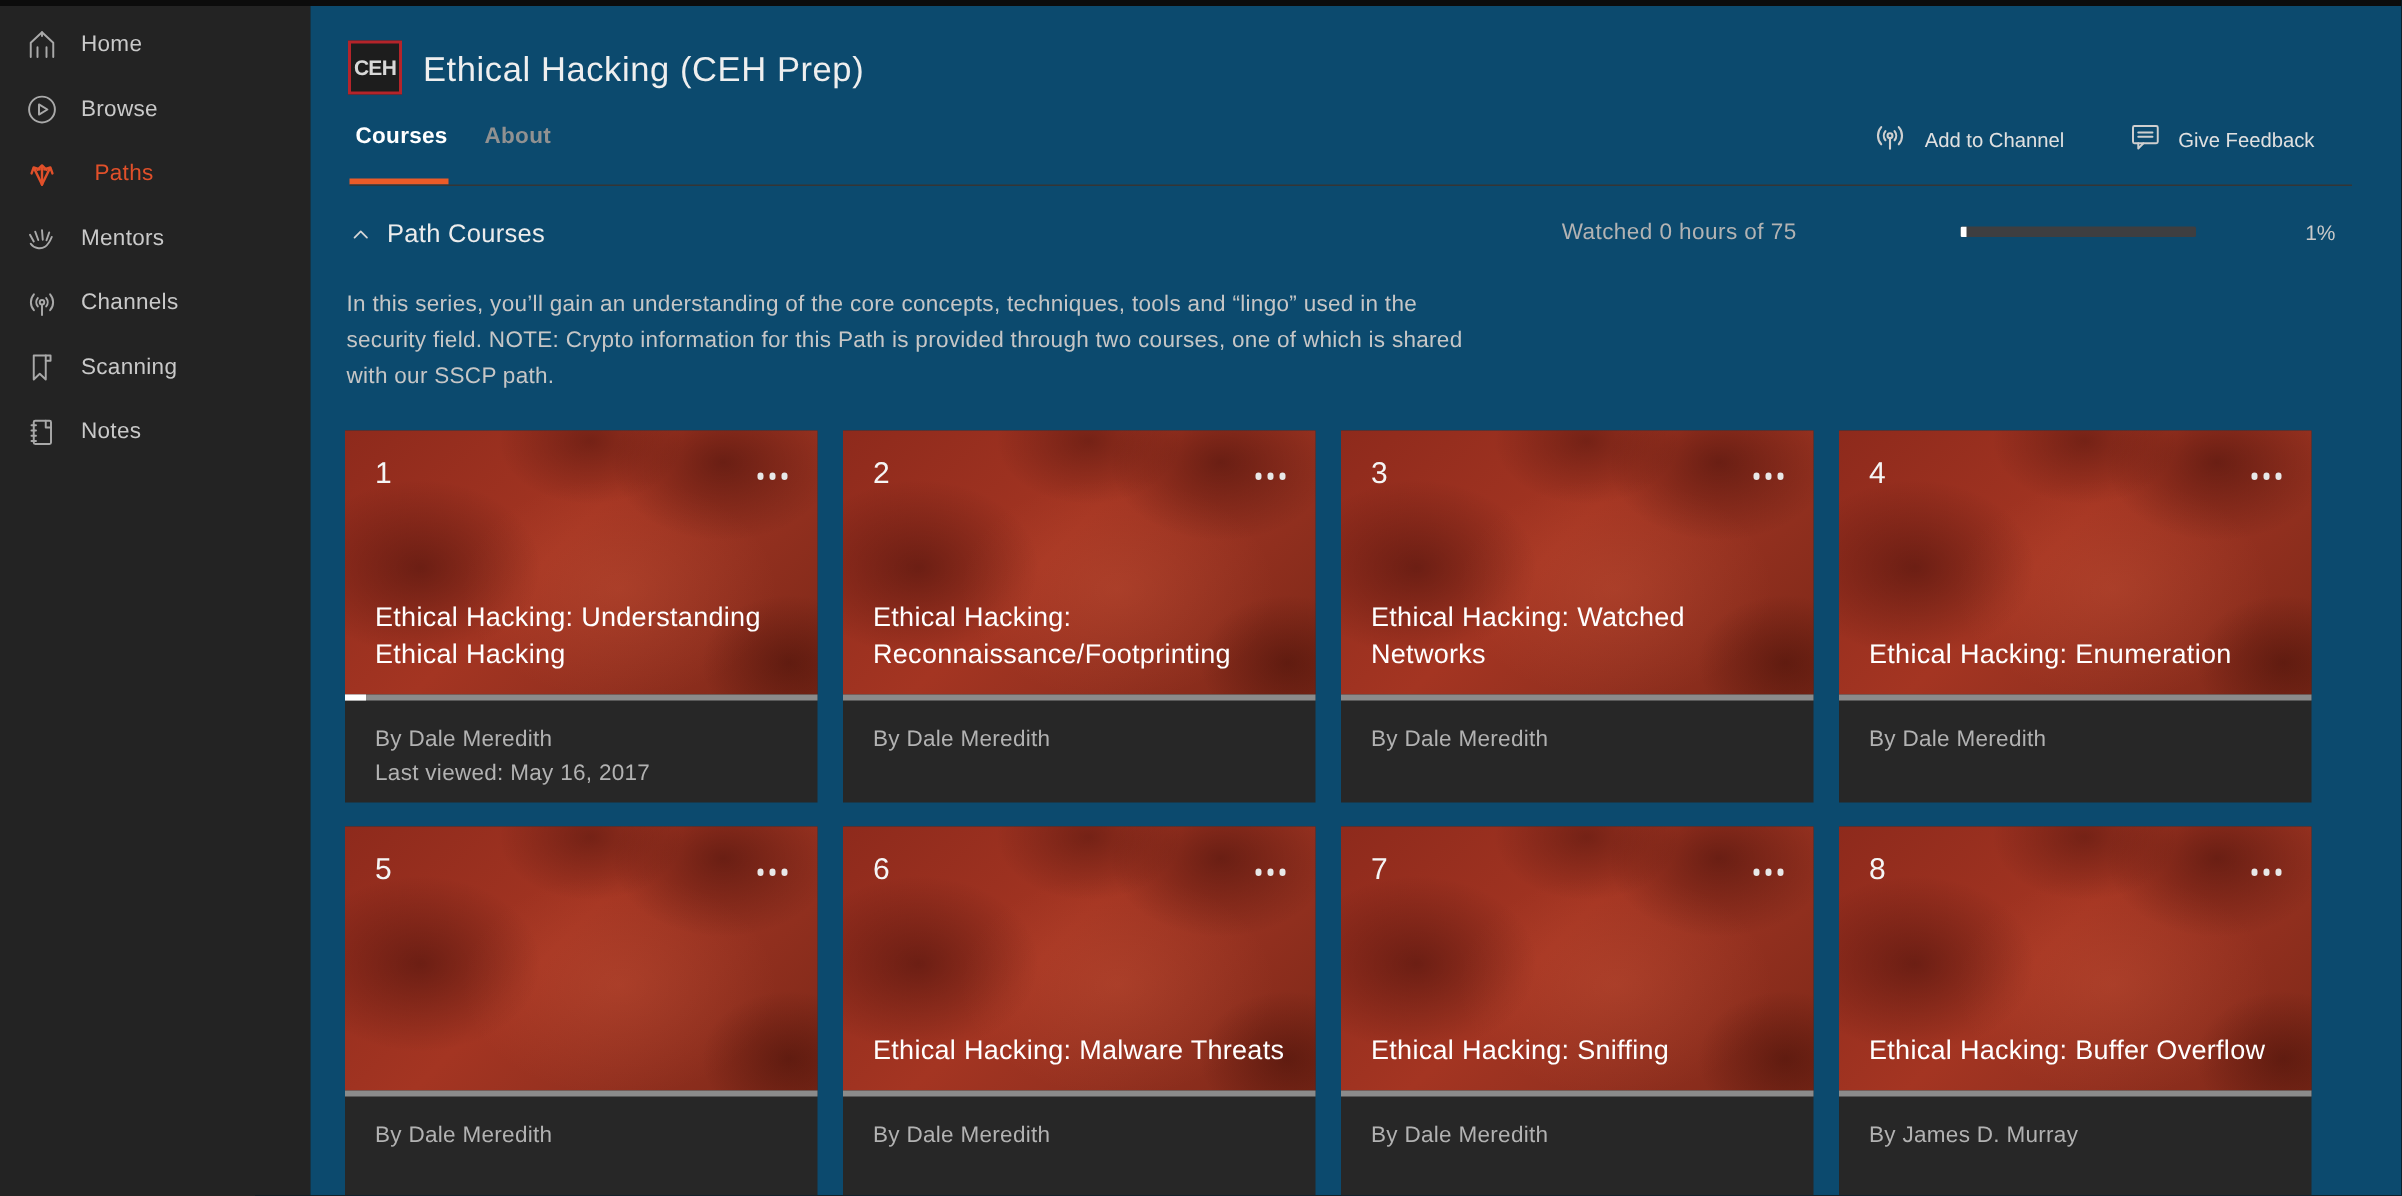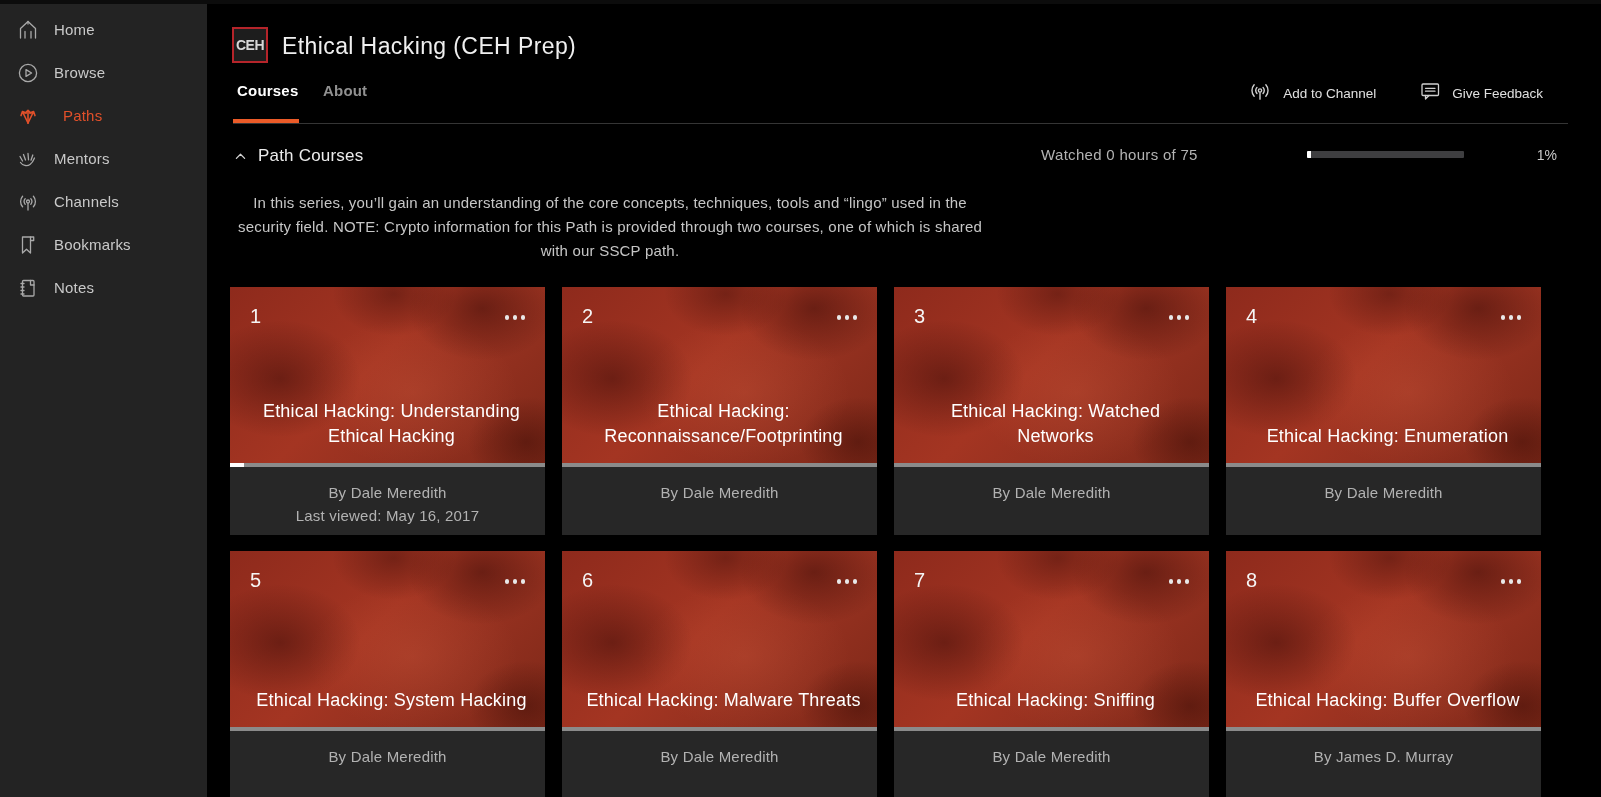--- a/index.html
+++ b/index.html
@@ -12,21 +12,21 @@
   
   .sidebar { position:absolute; top:4px; left:0; width:207px; height:793px; background:#232323; padding-top:4px; }
   .side-item { display:flex; align-items:center; height:43px; padding-left:15px; cursor:pointer; }
   .side-item .icn { width:26px; height:26px; display:flex; align-items:center; justify-content:center; flex:0 0 26px; }
   .side-item .lbl { margin-left:13px; font-size:15px; color:#c9c9c9; letter-spacing:.2px; }
   .side-item.active .lbl { color:#e1502a;margin-left:22px; }
   .icn svg { stroke:#a9a9a9; fill:none; stroke-width:1.3; stroke-linecap:round; stroke-linejoin:round; }
   .side-item.active .icn svg { stroke:#e1502a; stroke-width:1.6; }
 
   
-  .main { position:absolute; left:207px; top:4px; right:0; bottom:0; background:#000000;text-align:center; }
+  .main { position:absolute; left:207px; top:4px; right:0; bottom:0; background:#0c4a6e; }
 
   .badge { position:absolute; left:25px; top:23px; width:36px; height:36px; border:2px solid #b5242a;
            background:#1d1d1d; color:#d8d8d8; display:flex; align-items:center; justify-content:center;
            font-weight:700; font-size:14px; letter-spacing:-.5px; font-family:"Liberation Sans",sans-serif; }
   .page-title { position:absolute; left:75px; top:29px; font-size:23px; font-weight:400; color:#efefef; letter-spacing:.4px; }
 
   .tab { position:absolute; top:78px; font-size:15px; cursor:pointer; letter-spacing:.2px; }
   .tab.courses { left:30px; color:#ffffff; font-weight:700; }
   .tab.about { left:116px; color:#919191; font-weight:700; }
   .tab-underline { position:absolute; left:26px; top:115px; width:66px; height:4px; background:#eb5b28; }
@@ -127,21 +127,21 @@
       </span>
       <span class="lbl">Channels</span>
     </div>
     <div class="side-item">
       <span class="icn">
         <svg width="24" height="24" viewBox="0 0 24 24">
             <path d="M6.5 4 H14.5 V20 L10.5 16.2 L6.5 20 Z"></path>
             <path d="M14.5 7.5 H17.7 V4 H14.5"></path>
           </svg>
       </span>
-      <span class="lbl">Bookmarks</span>
+      <span class="lbl">Scanning</span>
     </div>
     <div class="side-item">
       <span class="icn">
         <svg width="24" height="24" viewBox="0 0 24 24">
             <rect x="6.5" y="4.5" width="11.5" height="15.5" rx="1"></rect>
             <path d="M5 7.5 H8 M5 11 H8 M5 14.5 H8 M5 18 H8"></path>
             <path d="M14.5 4.5 V9 H18"></path>
           </svg>
       </span>
       <span class="lbl">Notes</span>
@@ -272,21 +272,20 @@
     </div>
   </div>
         <div class="card">
     <div class="thumb">
       <span class="num">5</span>
       <span class="dots">
               <i></i>
               <i></i>
               <i></i>
             </span>
-      <div class="ttl">Ethical Hacking: System Hacking</div>
     </div>
     <div class="cbar">
       <div class="cfill" style="width: 0%;"></div>
     </div>
     <div class="cfoot">
       <div class="by">By Dale Meredith</div>
 
     </div>
   </div>
         <div class="card">

